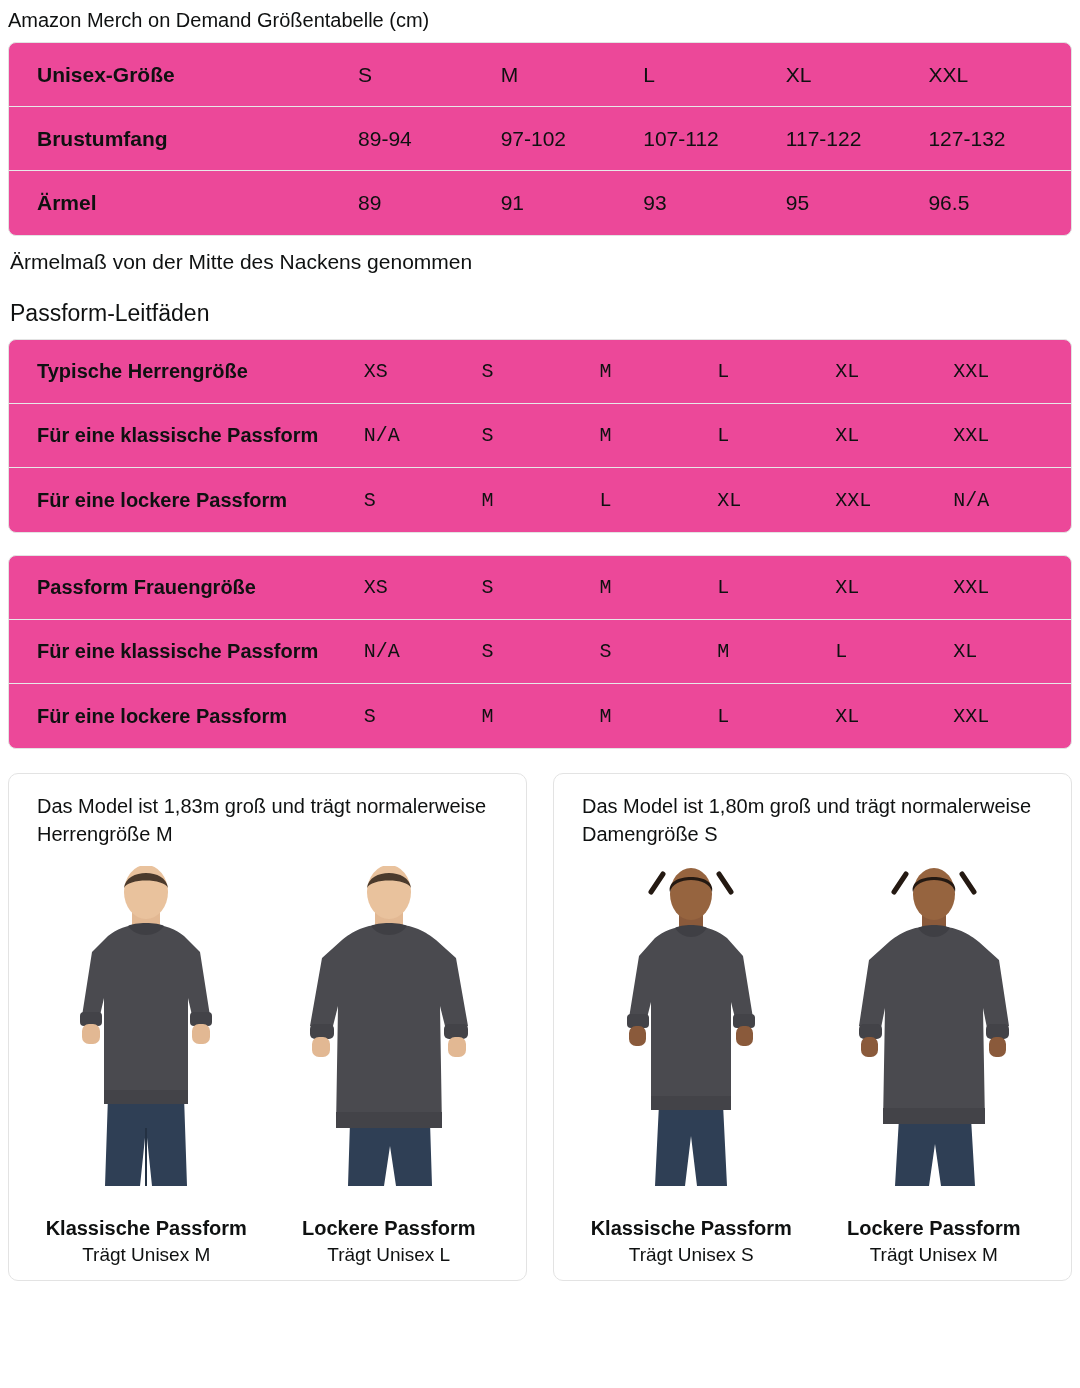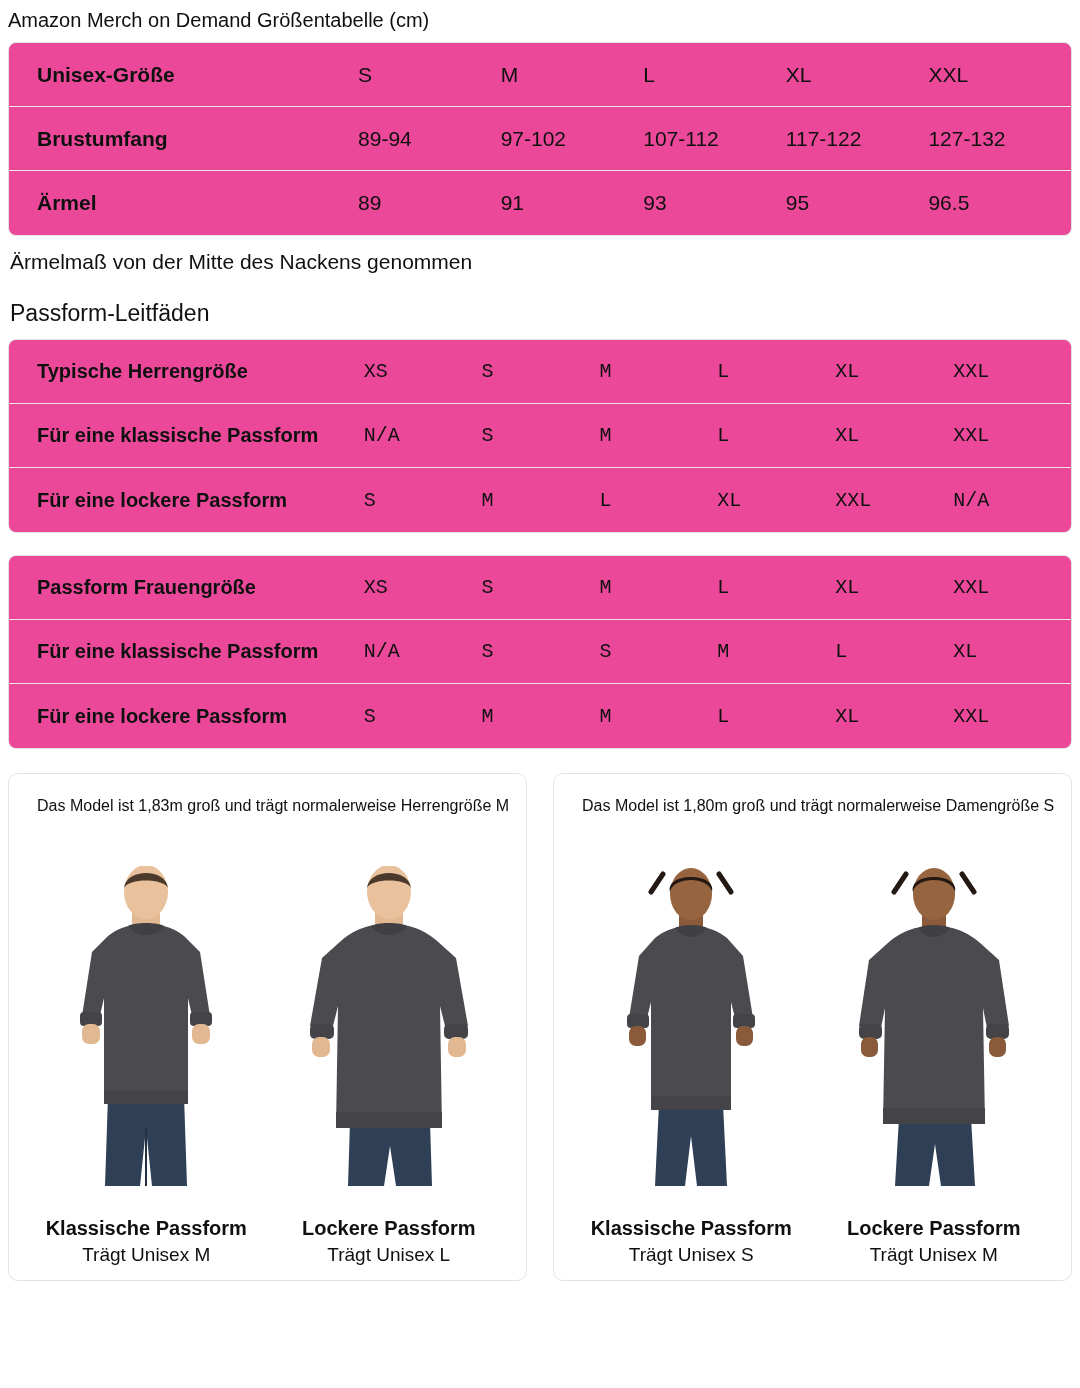--- a/index.html
+++ b/index.html
@@ -89,21 +89,21 @@
     gap: 26px;
     margin-top: 24px;
   }
   .model-card {
     flex: 1;
     border: 1px solid #e3e3e3;
     border-radius: 10px;
     padding: 18px 16px 14px 16px;
   }
   .model-head {
-    font-size: 16px;
+    font-size: 20px;
     line-height: 28px;
     color: #0f1111;
     padding-left: 12px;
     min-height: 60px;
   }
   .figures {
     display: flex;
     justify-content: space-around;
     align-items: flex-end;
     margin-top: 14px;

